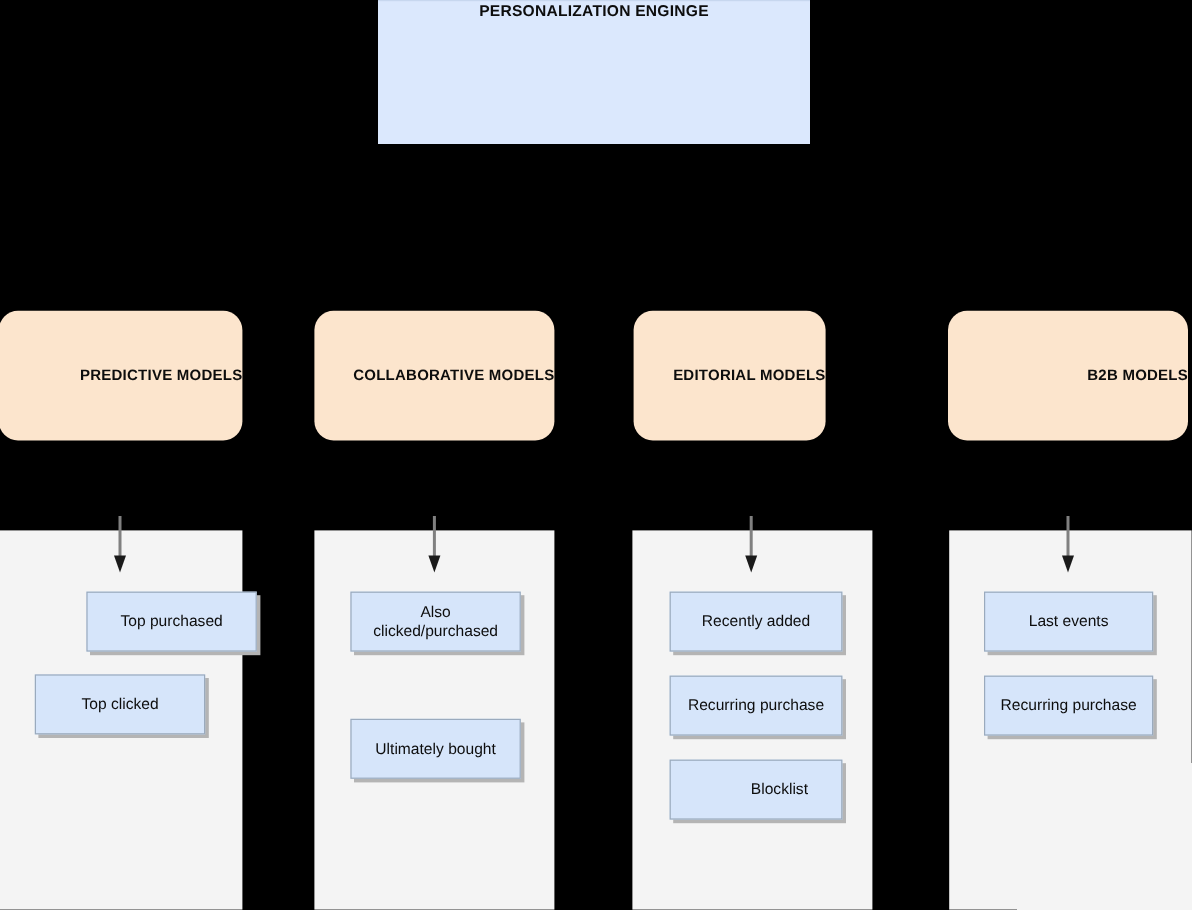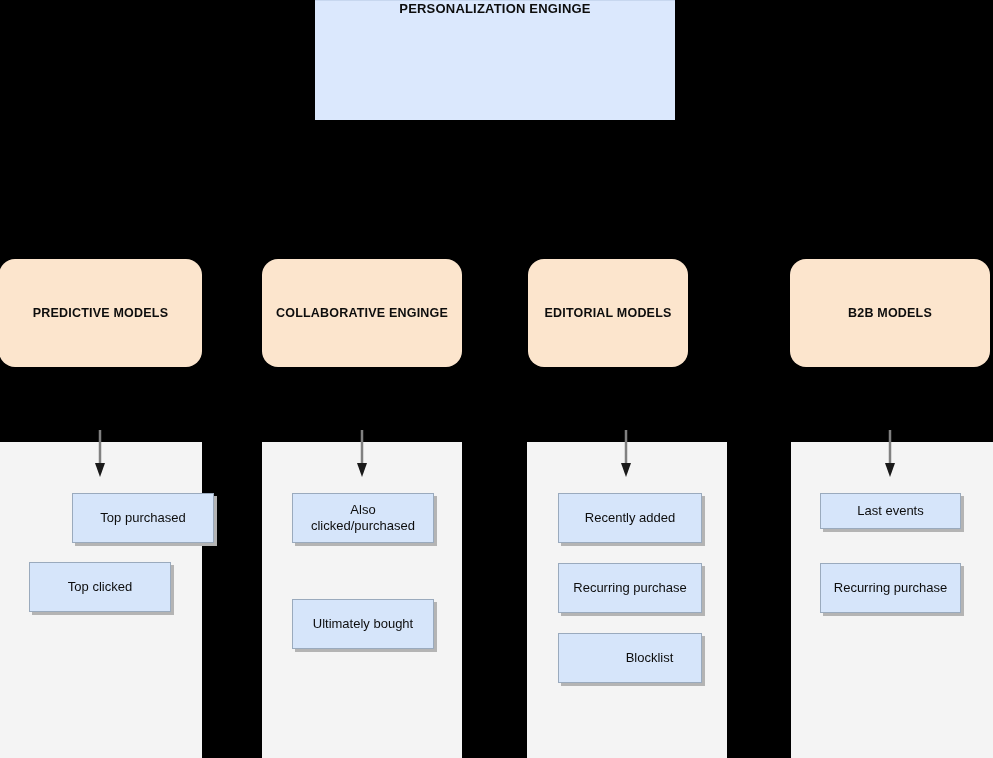--- a/index.html
+++ b/index.html
@@ -50,21 +50,21 @@
 
   
   .model-box {
     position: absolute;
     top: 259px;
     height: 108px;
     background: #fce5cd;
     border-radius: 16px;
     display: flex;
     align-items: center;
-    justify-content: center;
+    justify-content: flex-end;
     box-sizing: border-box;
   }
   .model-label {
     font-size: 12.5px;
     font-weight: bold;
     color: #0d0d0d;
     letter-spacing: 0.2px;
     text-align: center;
     white-space: nowrap;
   }
@@ -119,21 +119,21 @@
     <path d="M495,120 L495,190 L362,190 L362,259" stroke="#000000" stroke-width="1.5" fill="none"></path>
     <path d="M495,120 L495,190 L626,190 L626,259" stroke="#000000" stroke-width="1.5" fill="none"></path>
     <path d="M495,120 L495,190 L890,190 L890,259" stroke="#000000" stroke-width="1.5" fill="none"></path>
   </svg>
 
   <div class="model-box" style="left:-1px; width:203px;">
     <div class="model-label">PREDICTIVE MODELS</div>
   </div>
 
   <div class="model-box" style="left:262px; width:200px;">
-    <div class="model-label">COLLABORATIVE ENGINGE</div>
+    <div class="model-label">COLLABORATIVE MODELS</div>
   </div>
 
   <div class="model-box" style="left:528px; width:160px;">
     <div class="model-label">EDITORIAL MODELS</div>
   </div>
 
   <div class="model-box" style="left:790px; width:200px;">
     <div class="model-label">B2B MODELS</div>
   </div>
 
@@ -176,20 +176,20 @@
   <div class="sub-box" style="left:558px; top:493px; width:144px; height:50px;">
     <span>Recently added</span>
   </div>
   <div class="sub-box" style="left:558px; top:563px; width:144px; height:50px;">
     <span>Recurring purchase</span>
   </div>
   <div class="sub-box" style="left:558px; top:633px; width:144px; height:50px;padding-left:45px;">
     <span>Blocklist</span>
   </div>
 
-  <div class="sub-box" style="left:820px; top:493px; width:141px; height:36px;">
+  <div class="sub-box" style="left:820px; top:493px; width:141px; height:50px;">
     <span>Last events</span>
   </div>
   <div class="sub-box" style="left:820px; top:563px; width:141px; height:50px;">
     <span>Recurring purchase</span>
   </div>
 
 </div>
 
 </body></html>

